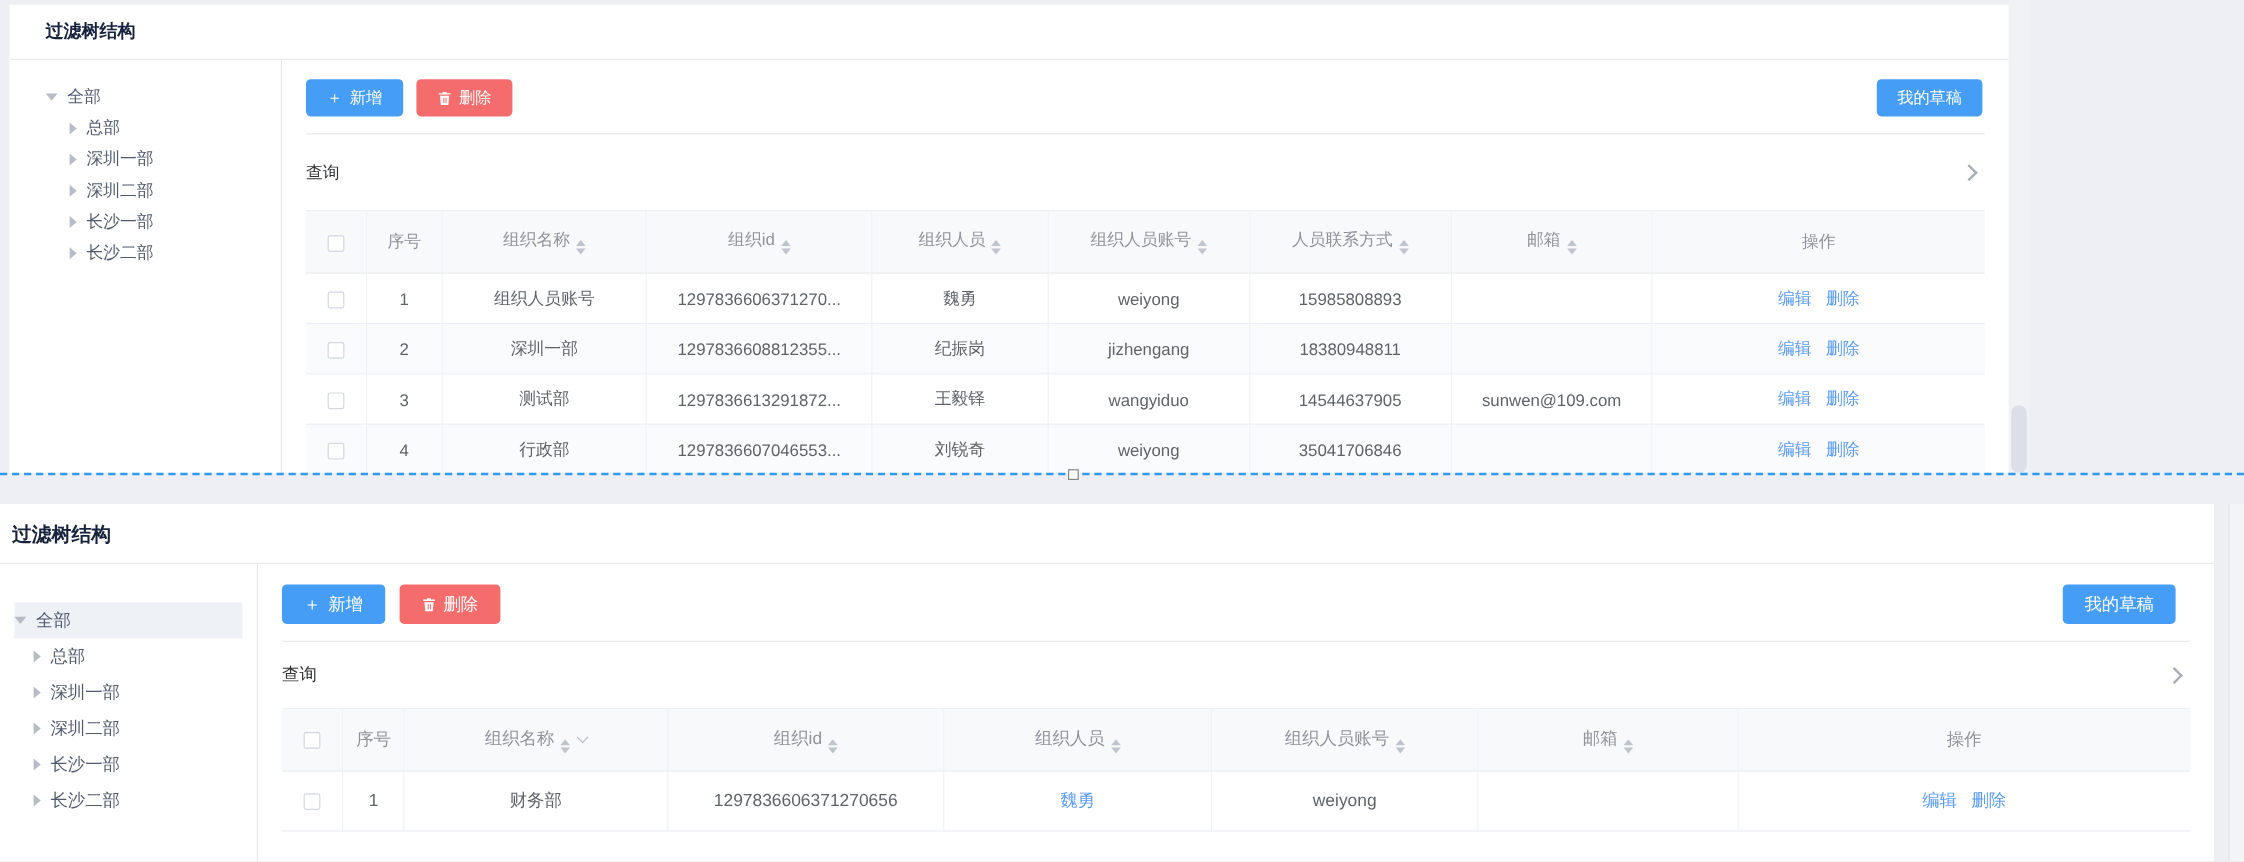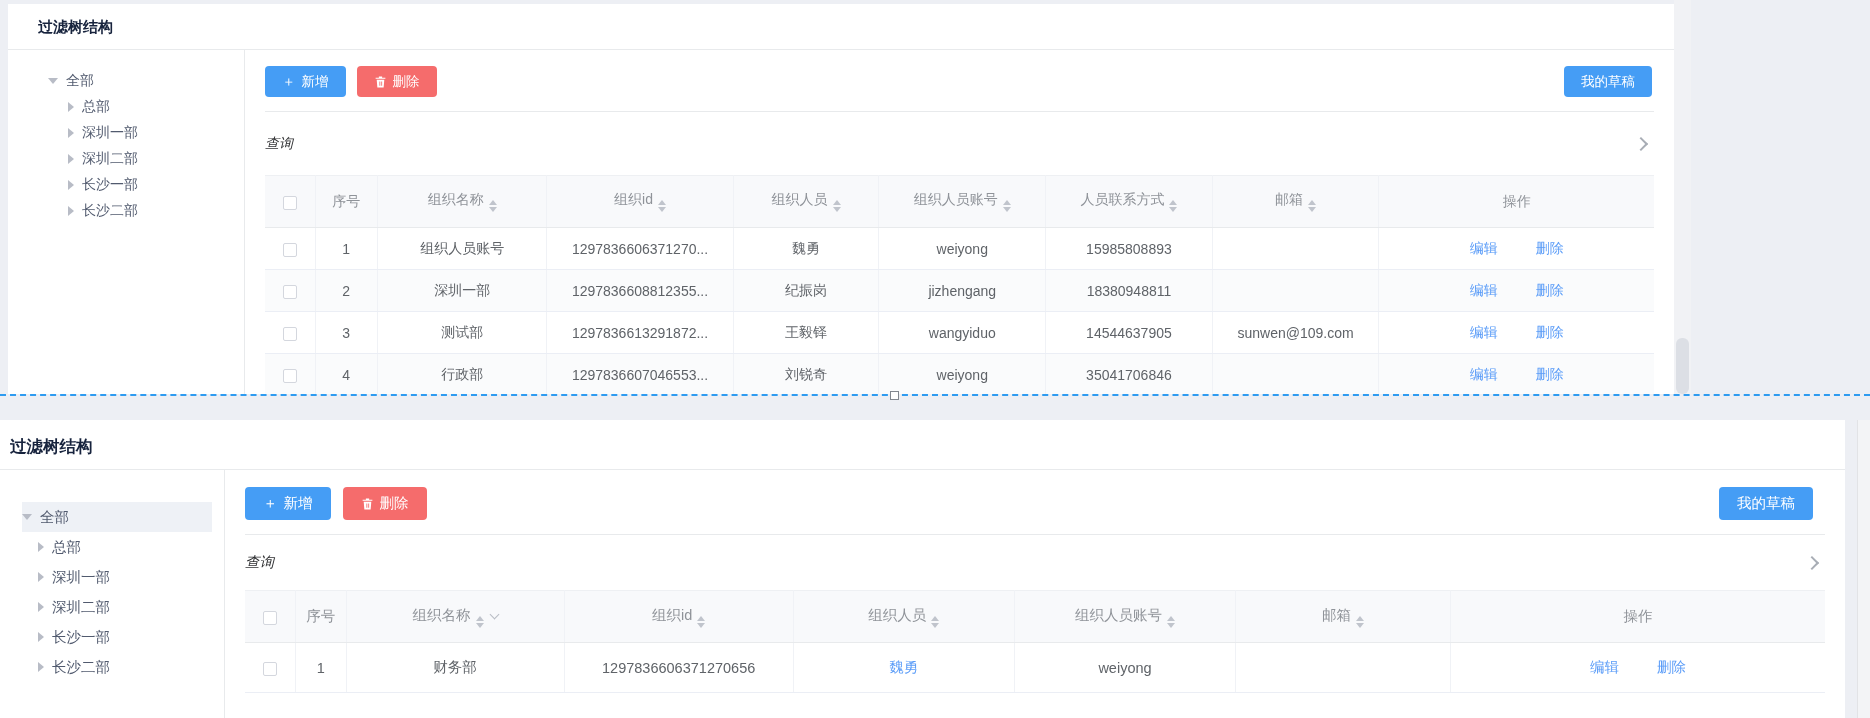--- a/index.html
+++ b/index.html
@@ -3,50 +3,50 @@
 <meta charset="utf-8">
 <style>
   * { margin:0; padding:0; box-sizing:border-box; }
   html,body { background:#e9ebf0; }
   body { font-family:"Liberation Sans","DejaVu Sans",sans-serif; color:#606266; }
   .screen { position:relative; width:1870px; height:718px; background:#edeff4; overflow:hidden; }
 
   
   .card { background:#fff; position:absolute; }
   .card-title { font-weight:bold; color:#17233d; border-bottom:1px solid #e8eaec; }
-  .card-body { display:flex;padding-left:10px; }
+  .card-body { display:flex; }
   .tree { background:#fff; }
   .tree-item { display:flex; align-items:center; cursor:pointer; color:#515a6e; white-space:nowrap; }
   .caret { display:inline-block; width:0; height:0; margin-right:8px; }
   .caret.down { border-left:5px solid transparent; border-right:5px solid transparent; border-top:6px solid #b8bcc6; }
   .caret.right { border-top:5px solid transparent; border-bottom:5px solid transparent; border-left:6px solid #b8bcc6; }
   .content { flex:1; padding:0 20px; position:relative; }
 
   .toolbar { display:flex; align-items:center; }
   .btn { display:inline-flex; align-items:center; justify-content:center; border:none; border-radius:4px; color:#fff; cursor:pointer; font-family:inherit; }
   .btn-primary { background:#459df5; }
   .btn-danger { background:#f56c6c; }
   .btn .ico { margin-right:6px; display:inline-flex; align-items:center; }
   .spacer { flex:1; }
 
-  .query-row { display:flex; align-items:center; border-top:1px solid #e8eaec; color:#303133;font-style:italic; }
+  .query-row { display:flex; align-items:center; border-top:1px solid #e8eaec; color:#303133; }
   .chev-right { width:10px; height:10px; border-top:2px solid #a8adb5; border-right:2px solid #a8adb5; transform:rotate(45deg); margin-right:8px; cursor:pointer; }
 
   table { border-collapse:collapse; width:100%; table-layout:fixed; }
   th, td { text-align:center; border-bottom:1px solid #ebeef5; border-right:1px solid #f0f2f6; overflow:hidden; white-space:nowrap; }
   th:last-child, td:last-child { border-right:none; }
   thead th { background:#f8f9fb; color:#8f9399; font-weight:normal; border-bottom:1px solid #e8eaec; border-top:1px solid #eef0f3; }
   .sort { display:inline-flex; flex-direction:column; margin-left:5px; vertical-align:-1px; cursor:pointer; }
   .sort i { width:0; height:0; border-left:4px solid transparent; border-right:4px solid transparent; display:block; }
   .sort .up { border-bottom:5px solid #c0c4cc; margin-bottom:2px; }
   .sort .dn { border-top:5px solid #c0c4cc; }
   .chev-down-sm { display:inline-block; width:7px; height:7px; border-right:1.5px solid #b8bcc4; border-bottom:1.5px solid #b8bcc4; transform:rotate(45deg); margin-left:7px; vertical-align:2px; cursor:pointer; }
   .cb { display:inline-block; width:14px; height:14px; border:1px solid #d4d7de; border-radius:2px; background:#fff; vertical-align:middle; cursor:pointer; }
   a.lnk { color:#5a9cf8; text-decoration:none; cursor:pointer; }
-  .ops a { margin:0 19px; }
+  .ops a { margin:0 6px; }
 
   
   .card-top { left:8px; top:4px; width:1666px; height:390px; overflow:hidden; font-size:14px; }
   .card-top .card-title { height:46px; line-height:46px; padding-left:30px; font-size:15px; }
   .tree-top { width:227px; border-right:1px solid #e8eaec; padding:18px 0 0 30px; flex:none; }
   .tree-top .tree-item { height:26px; font-size:14px; }
   .tree-top .tree-item.child { padding-left:20px; }
   .card-top .toolbar { padding-top:16px; padding-bottom:14px; }
   .card-top .btn { height:31px; padding:0 17px; font-size:13.5px; margin-right:11px; }
   .card-top .btn-draft { margin-right:2px; }

